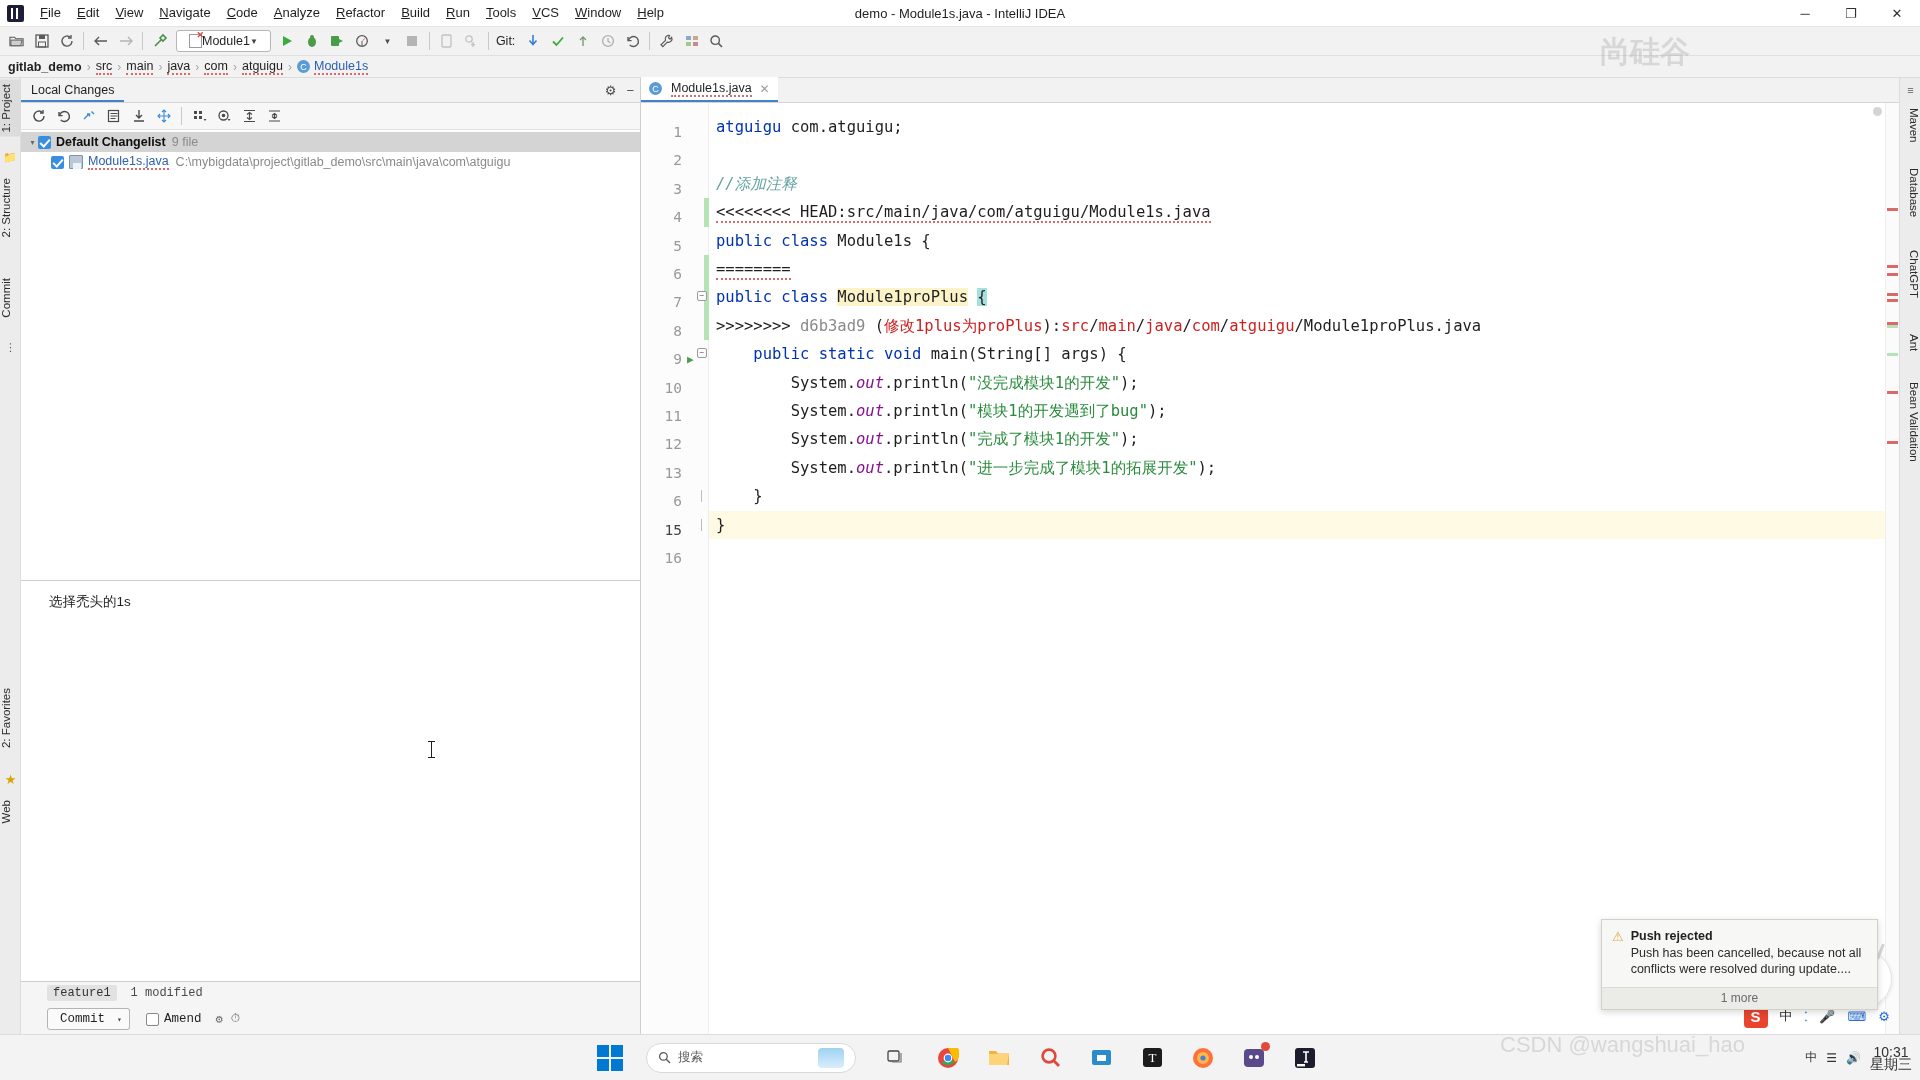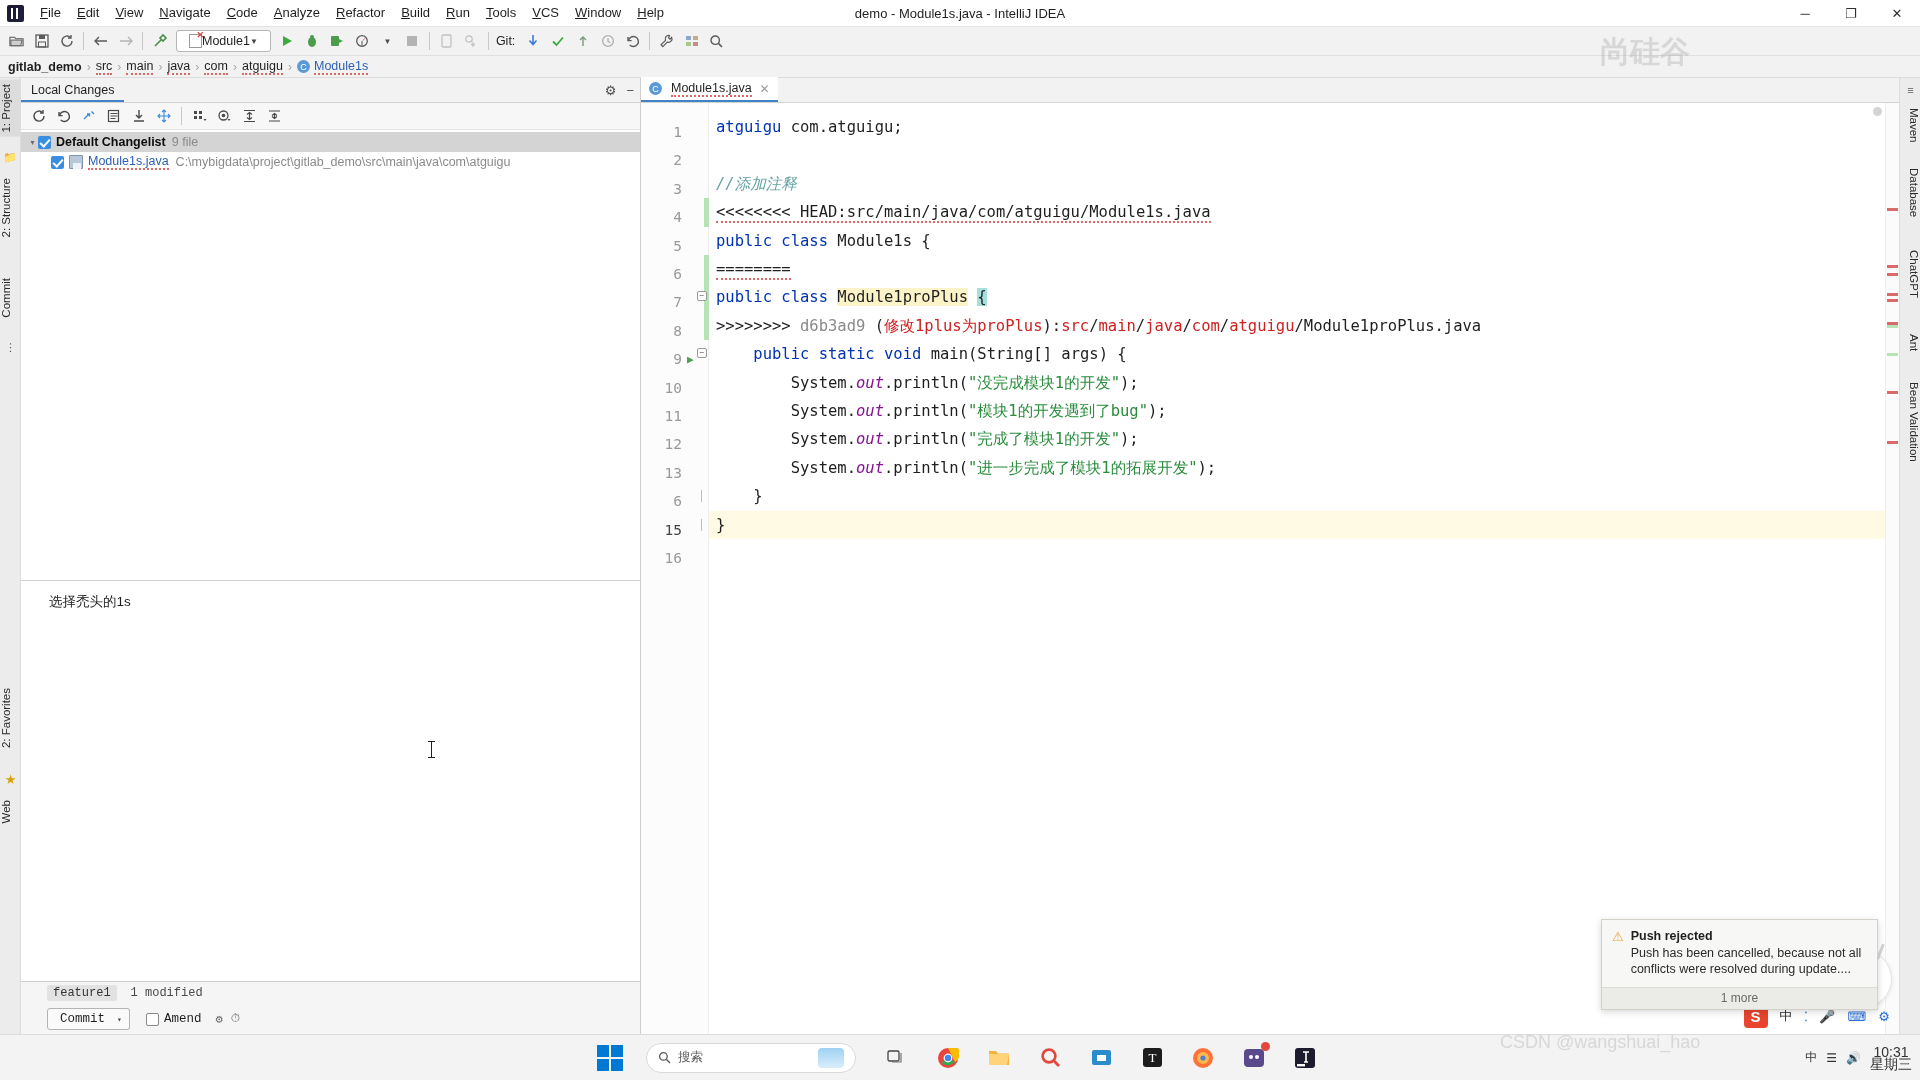--- a/index.html
+++ b/index.html
@@ -925,15 +925,15 @@
       <span>☰</span>
       <span>🔊</span>
       <span style="text-align:center;line-height:12px;font-size:14px;">
         <span>10:31</span><br>
         <span>星期三</span>
       </span>
     </div>
   </div>
 
   <div class="wm" style="left:1600px; top:32px; font-size:30px; font-weight:bold;">尚硅谷</div>
-  <div class="wm" style="left:1500px; top:1032px; font-size:18px;">CSDN @wangshuai_hao</div>
+  <div class="wm" style="left:1500px; top:1032px; font-size:22px;">CSDN @wangshuai_hao</div>
 
 </div>
 
 </body></html>

